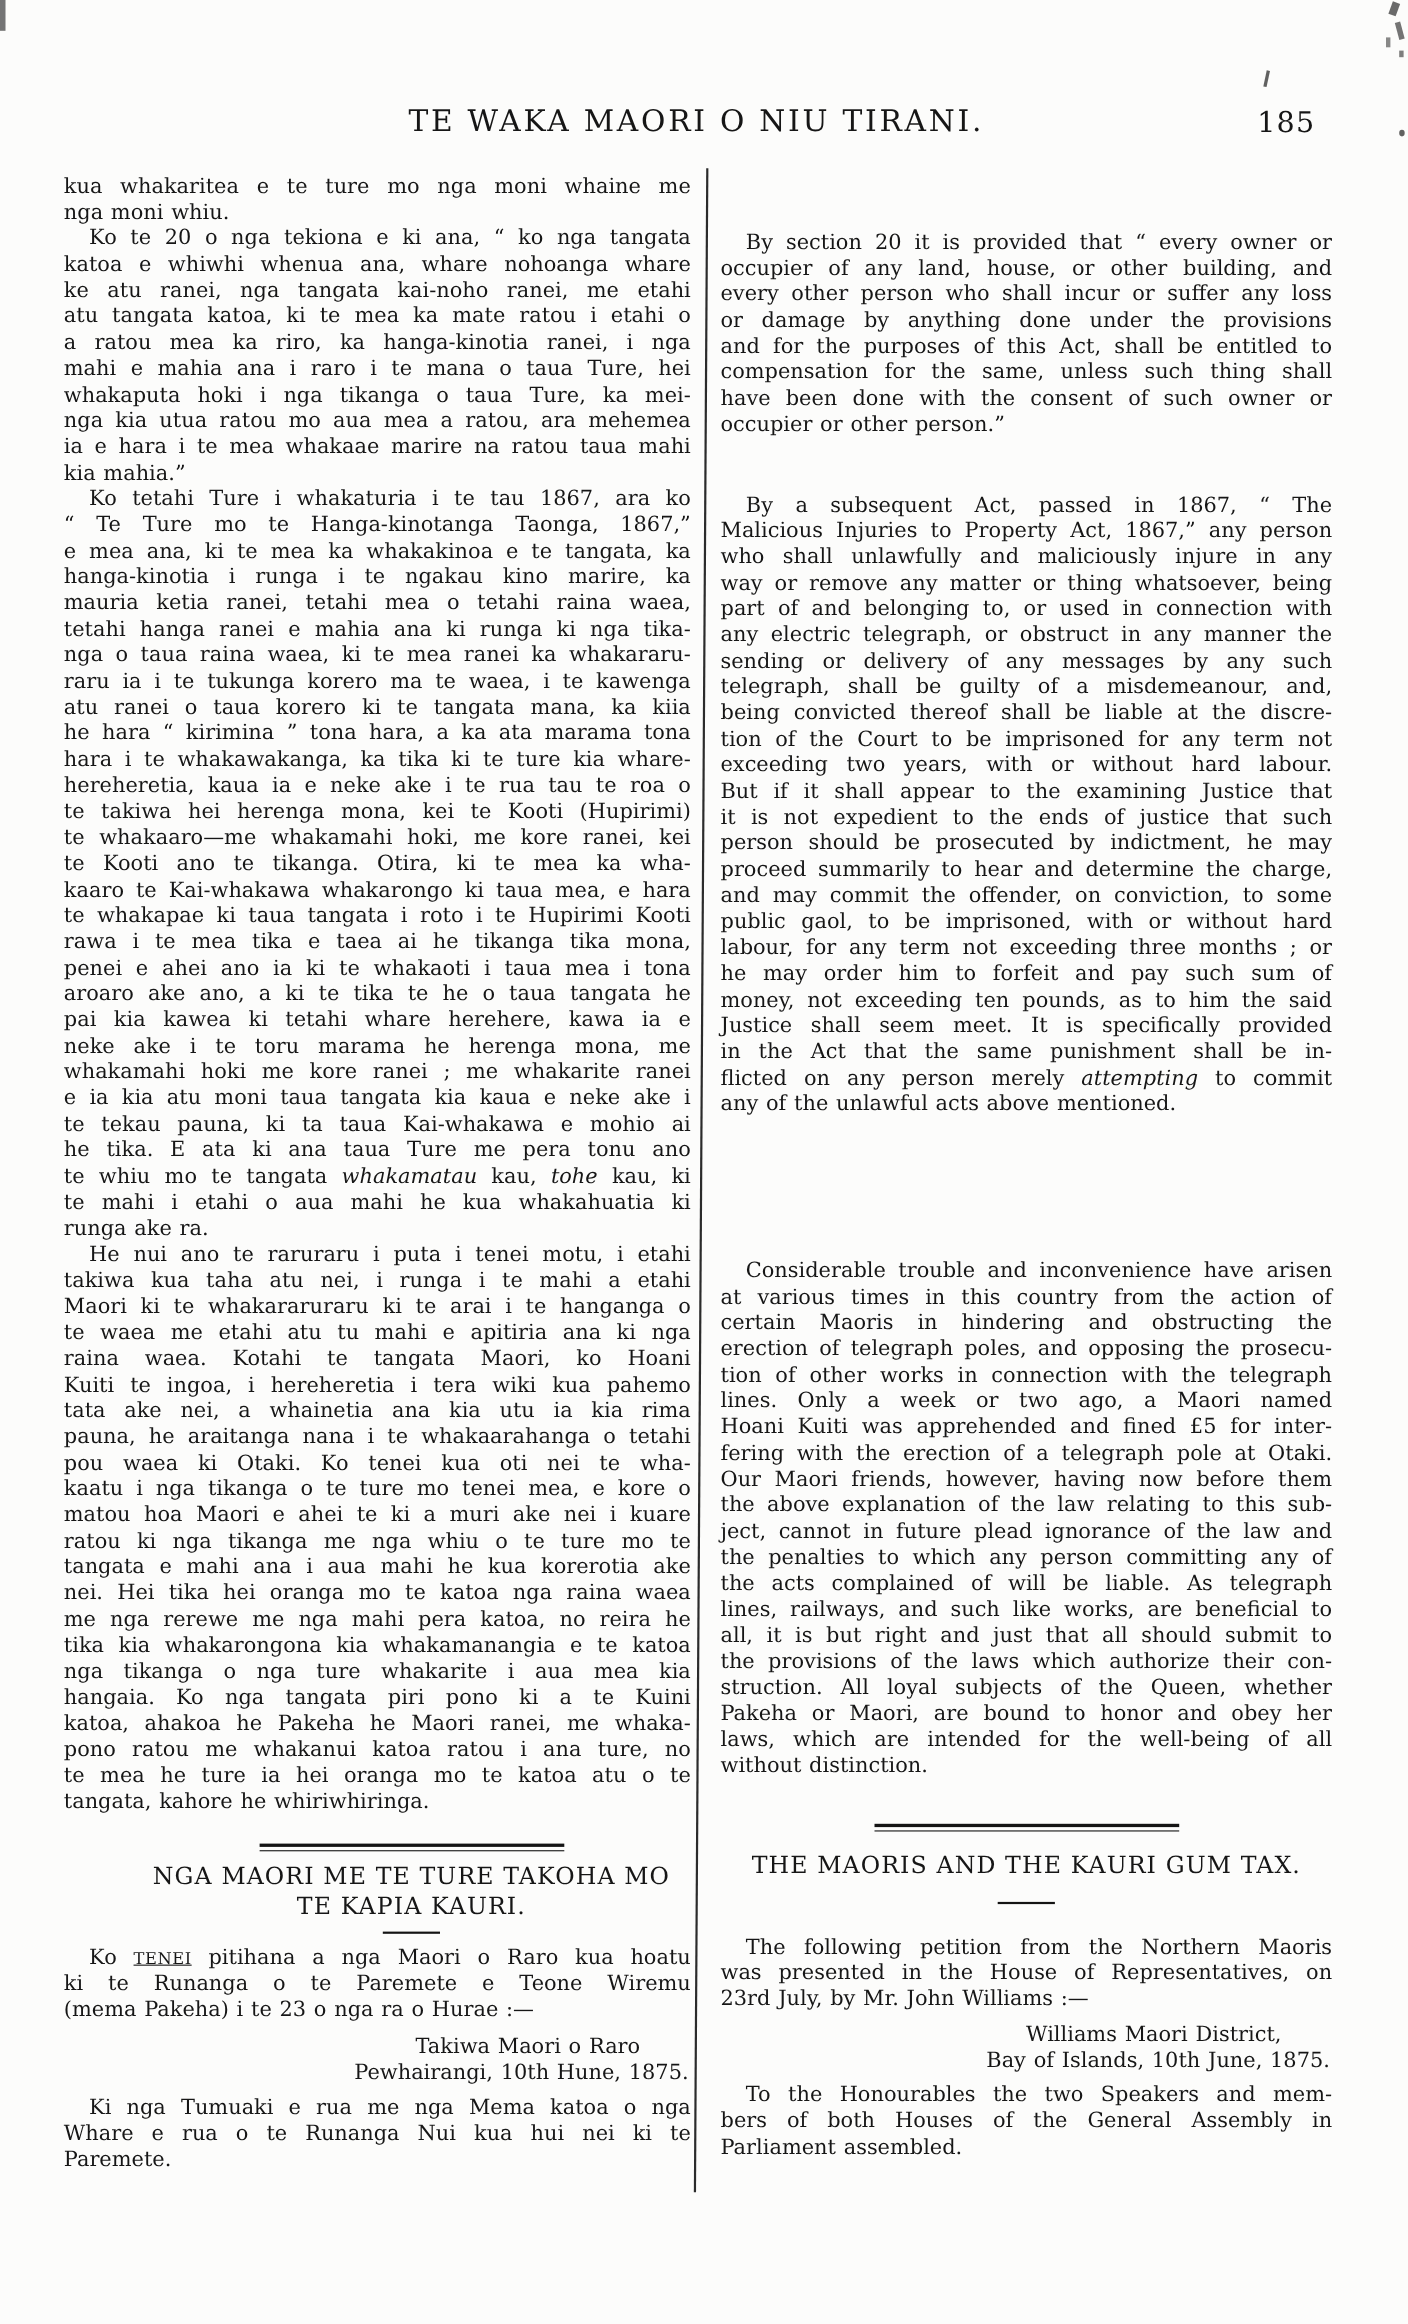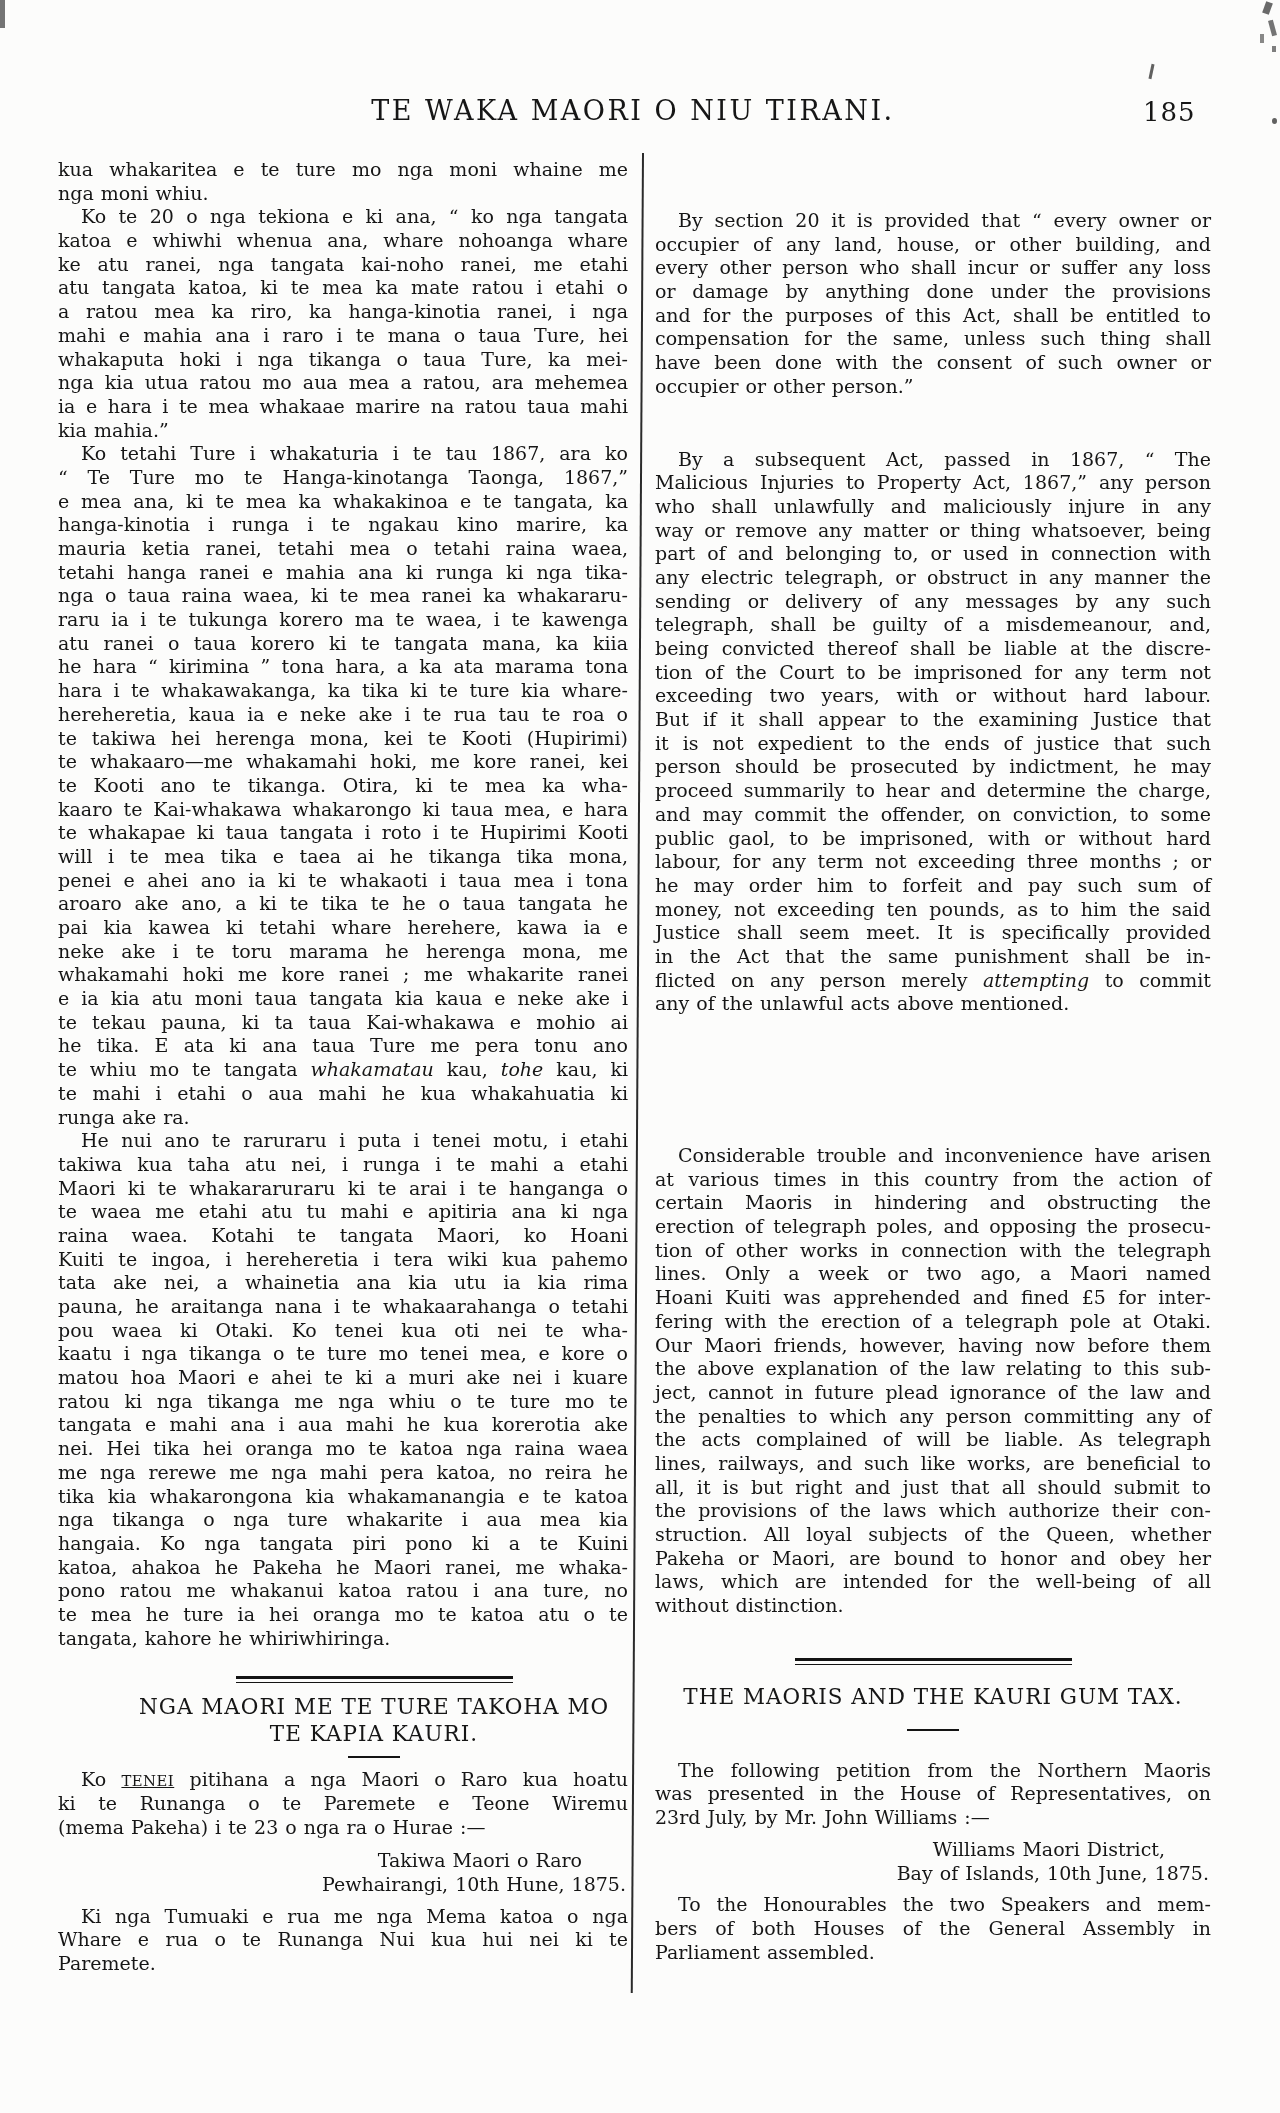--- a/index.html
+++ b/index.html
@@ -85,21 +85,21 @@
       <div class="line">raru ia i te tukunga korero ma te waea, i te kawenga</div>
       <div class="line">atu ranei o taua korero ki te tangata mana, ka kiia</div>
       <div class="line">he hara “ kirimina ” tona hara, a ka ata marama tona</div>
       <div class="line">hara i te whakawakanga, ka tika ki te ture kia whare-</div>
       <div class="line">hereheretia, kaua ia e neke ake i te rua tau te roa o</div>
       <div class="line">te takiwa hei herenga mona, kei te Kooti (Hupirimi)</div>
       <div class="line">te whakaaro—me whakamahi hoki, me kore ranei, kei</div>
       <div class="line">te Kooti ano te tikanga.  Otira, ki te mea ka wha-</div>
       <div class="line">kaaro te Kai-whakawa whakarongo ki taua mea, e hara</div>
       <div class="line">te whakapae ki taua tangata i roto i te Hupirimi Kooti</div>
-      <div class="line">will i te mea tika e taea ai he tikanga tika mona,</div>
+      <div class="line">rawa i te mea tika e taea ai he tikanga tika mona,</div>
       <div class="line">penei e ahei ano ia ki te whakaoti i taua mea i tona</div>
       <div class="line">aroaro ake ano, a ki te tika te he o taua tangata he</div>
       <div class="line">pai kia kawea ki tetahi whare herehere, kawa ia e</div>
       <div class="line">neke ake i te toru marama he herenga mona, me</div>
       <div class="line">whakamahi hoki me kore ranei ; me whakarite ranei</div>
       <div class="line">e ia kia atu moni taua tangata kia kaua e neke ake i</div>
       <div class="line">te tekau pauna, ki ta taua Kai-whakawa e mohio ai</div>
       <div class="line">he tika.  E ata ki ana taua Ture me pera tonu ano</div>
       <div class="line">te whiu mo te tangata <i>whakamatau</i> kau, <i>tohe</i> kau, ki</div>
       <div class="line">te mahi i etahi o aua mahi he kua whakahuatia ki</div>

